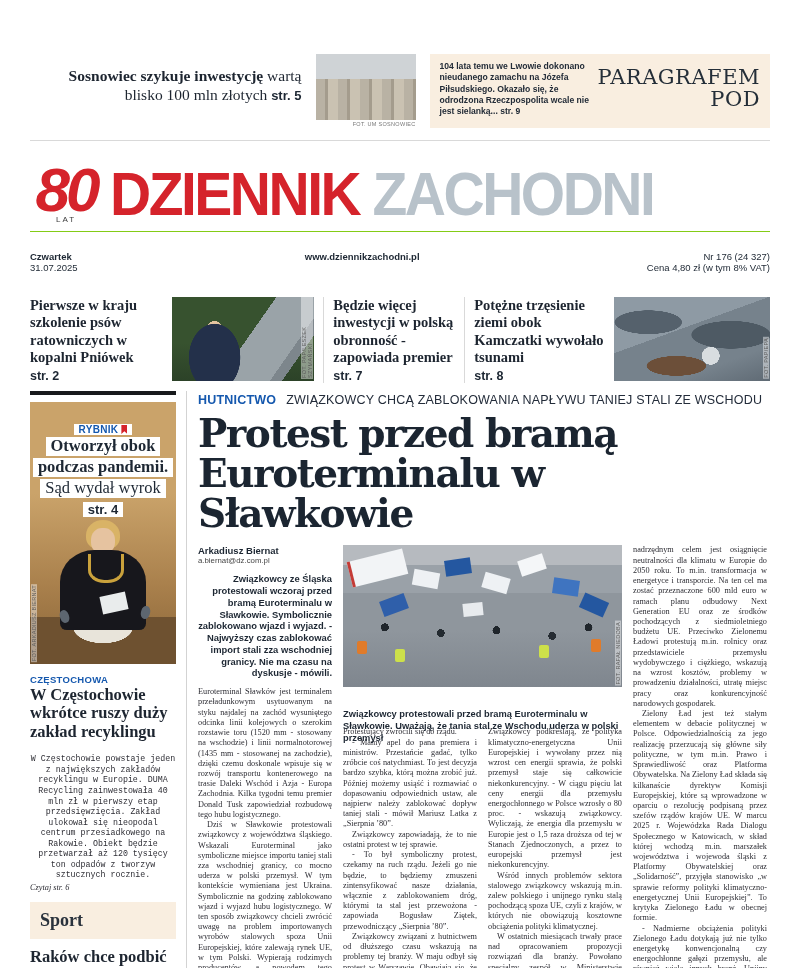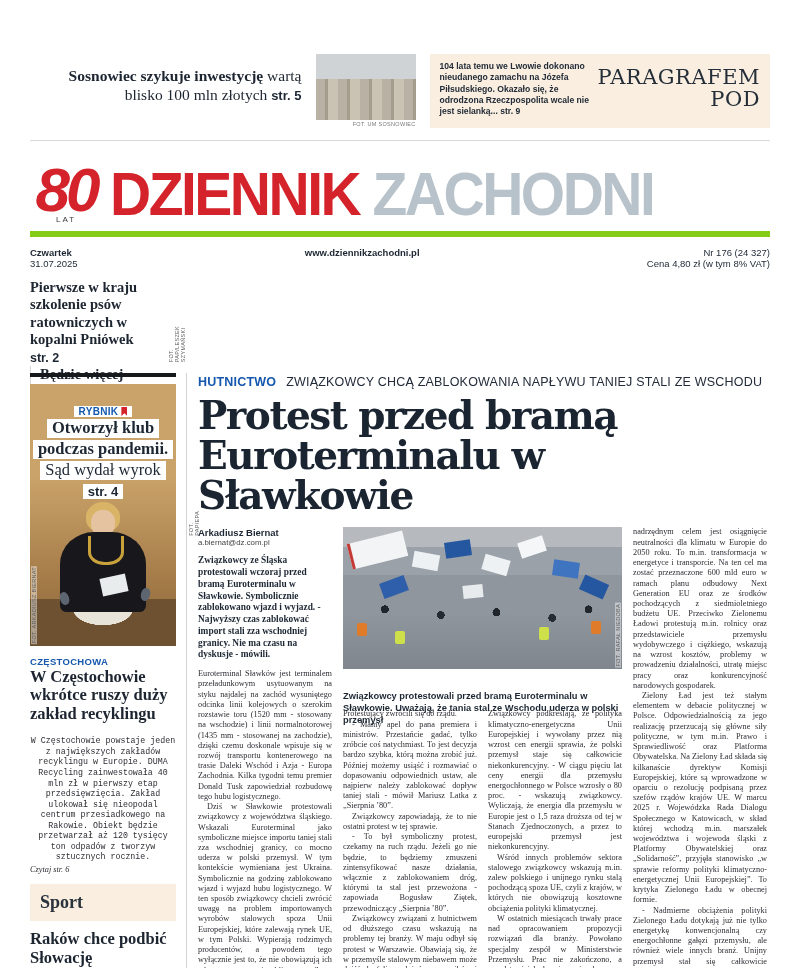--- a/index.html
+++ b/index.html
@@ -26,27 +26,27 @@
   
   .masthead{display:flex;align-items:flex-end;height:76px;padding-top:6px;}
   .logo80{width:72px;text-align:center;line-height:.8;}
   .logo80 .num{font-size:62px;font-weight:900;font-style:italic;color:#d5232b;letter-spacing:-4px;}
   .logo80 .lat{display:block;font-size:8px;letter-spacing:2px;color:#3a3a3a;margin-top:2px;}
   .mast-title{flex:1;white-space:nowrap;font-weight:900;font-size:57px;letter-spacing:-2.5px;line-height:.95;padding-left:8px;transform:scaleY(1.08);transform-origin:bottom;}
   .mast-title .p1{color:#d5232b;}
   .mast-title .p2{color:#b8c2ca;}
 
   
-  .info-bar{display:flex;justify-content:space-between;align-items:flex-start;border-top:6px solid #84cc16;margin-top:8px;padding-top:10px;height:24px;font-size:9.5px;line-height:1.2;}
+  .info-bar{display:flex;justify-content:space-between;align-items:flex-start;border-top:1px solid #84cc16;margin-top:8px;padding-top:19px;height:24px;font-size:9.5px;line-height:1.2;}
   .info-left .d1{font-weight:700;}
   .info-center{font-weight:700;}
   .info-right{text-align:right;}
 
   
-  .teasers{display:flex;margin-top:8px;height:86px;flex-direction:column;}
+  .teasers{display:flex;margin-top:22px;height:86px;}
   .teaser-text{font-family:"Liberation Serif",serif;font-weight:700;font-size:14.5px;line-height:1.2;color:#1d2530;}
   .teaser-text .pref{font-size:12.5px;display:block;margin-top:2px;}
   .tz1{width:138px;}
   .tz2{width:136px;padding-left:9px;border-left:1px solid #d9d9d9;}
   .tz3{width:136px;padding-left:9px;border-left:1px solid #d9d9d9;}
   .teaser-photo{position:relative;width:148px;height:84px;margin:0 9px;}
   .teaser-photo.p2{width:162px;margin-right:0;}
   .ph-tusk{background:
       radial-gradient(ellipse 26px 34px at 30% 72%,#23304a 0 98%,transparent 100%),
       radial-gradient(circle 8px at 30% 38%,#e4c4a0 0 97%,transparent 100%),
@@ -100,21 +100,21 @@
   
   .kicker-row{display:flex;align-items:baseline;gap:10px;margin-top:2px;}
   .section-label{font-size:12.5px;font-weight:700;color:#1558ae;letter-spacing:.2px;}
   .kicker{font-size:12.5px;color:#232c3a;letter-spacing:.2px;}
   .headline{font-family:"DejaVu Serif",serif;font-weight:700;font-size:39px;line-height:1.03;letter-spacing:-1.5px;color:#1b2531;margin-top:6px;}
   .article-body{position:relative;display:flex;gap:11px;margin-top:12px;height:500px;overflow:hidden;}
   .col{width:134px;}
   .col.pad{padding-top:182px;}
   .byline{font-size:9.5px;font-weight:700;}
   .email{font-size:7.8px;color:#444;margin-bottom:8px;}
-  .lead{font-size:9.4px;font-weight:700;line-height:1.25;color:#1d2733;margin-bottom:8px;text-align:left;font-family:Liberation Serif, serif;}
+  .lead{font-size:9.4px;font-weight:700;line-height:1.25;color:#1d2733;margin-bottom:8px;text-align:right;}
   .col p{font-family:"Liberation Serif",serif;font-size:8.25px;line-height:1.24;color:#2d2d34;margin:0;text-align:justify;}
   .col p + p{text-indent:9px;}
   .photo-block{position:absolute;left:145px;top:0;width:279px;}
   .main-photo{position:relative;height:142px;overflow:hidden;background:
       radial-gradient(circle 4px at 15% 58%,#20262c 0 98%,transparent 100%),
       radial-gradient(circle 4px at 35% 62%,#232a30 0 98%,transparent 100%),
       radial-gradient(circle 4px at 55% 60%,#1f252b 0 98%,transparent 100%),
       radial-gradient(circle 4px at 75% 64%,#262c33 0 98%,transparent 100%),
       radial-gradient(circle 4px at 88% 58%,#20262c 0 98%,transparent 100%),
       linear-gradient(180deg,#b6babf 0 14%,#9aa1a8 14% 34%,#8f969d 34% 60%,#7f868e 100%);}
@@ -201,21 +201,21 @@
       <div class="rybnik">
         <div class="judge-hair"></div>
         <div class="judge-face"></div>
         <div class="judge-robe"></div>
         <div class="judge-chain"></div>
         <div class="judge-paper"></div>
         <div class="mic" style="left:30px;top:208px;transform:rotate(-18deg);"></div>
         <div class="mic" style="right:26px;top:204px;transform:rotate(14deg);"></div>
         <div class="chips">
           <div><span class="chip chip-label"><span>RYBNIK</span><span class="flag-icon"></span></span></div>
-          <div><span class="chip chip-h">Otworzył klub</span></div>
+          <div><span class="chip chip-h">Otworzył obok</span></div>
           <div><span class="chip chip-h">podczas pandemii.</span></div>
           <div><span class="chip chip-h light">Sąd wydał wyrok</span></div>
           <div><span class="chip chip-ref">str. 4</span></div>
         </div>
         <span class="vcredit">FOT. ARKADIUSZ BIERNAT</span>
       </div>
 
       <div class="sec-label">CZĘSTOCHOWA</div>
       <div class="rail-h">W Częstochowie wkrótce ruszy duży zakład recyklingu</div>
       <div class="rail-body">W Częstochowie powstaje jeden z największych zakładów recyklingu w Europie. DUMA Recycling zainwestowała 40 mln zł w pierwszy etap przedsięwzięcia. Zakład ulokował się nieopodal centrum przesiadkowego na Rakowie. Obiekt będzie przetwarzał aż 120 tysięcy ton odpadów z tworzyw sztucznych rocznie.</div>

